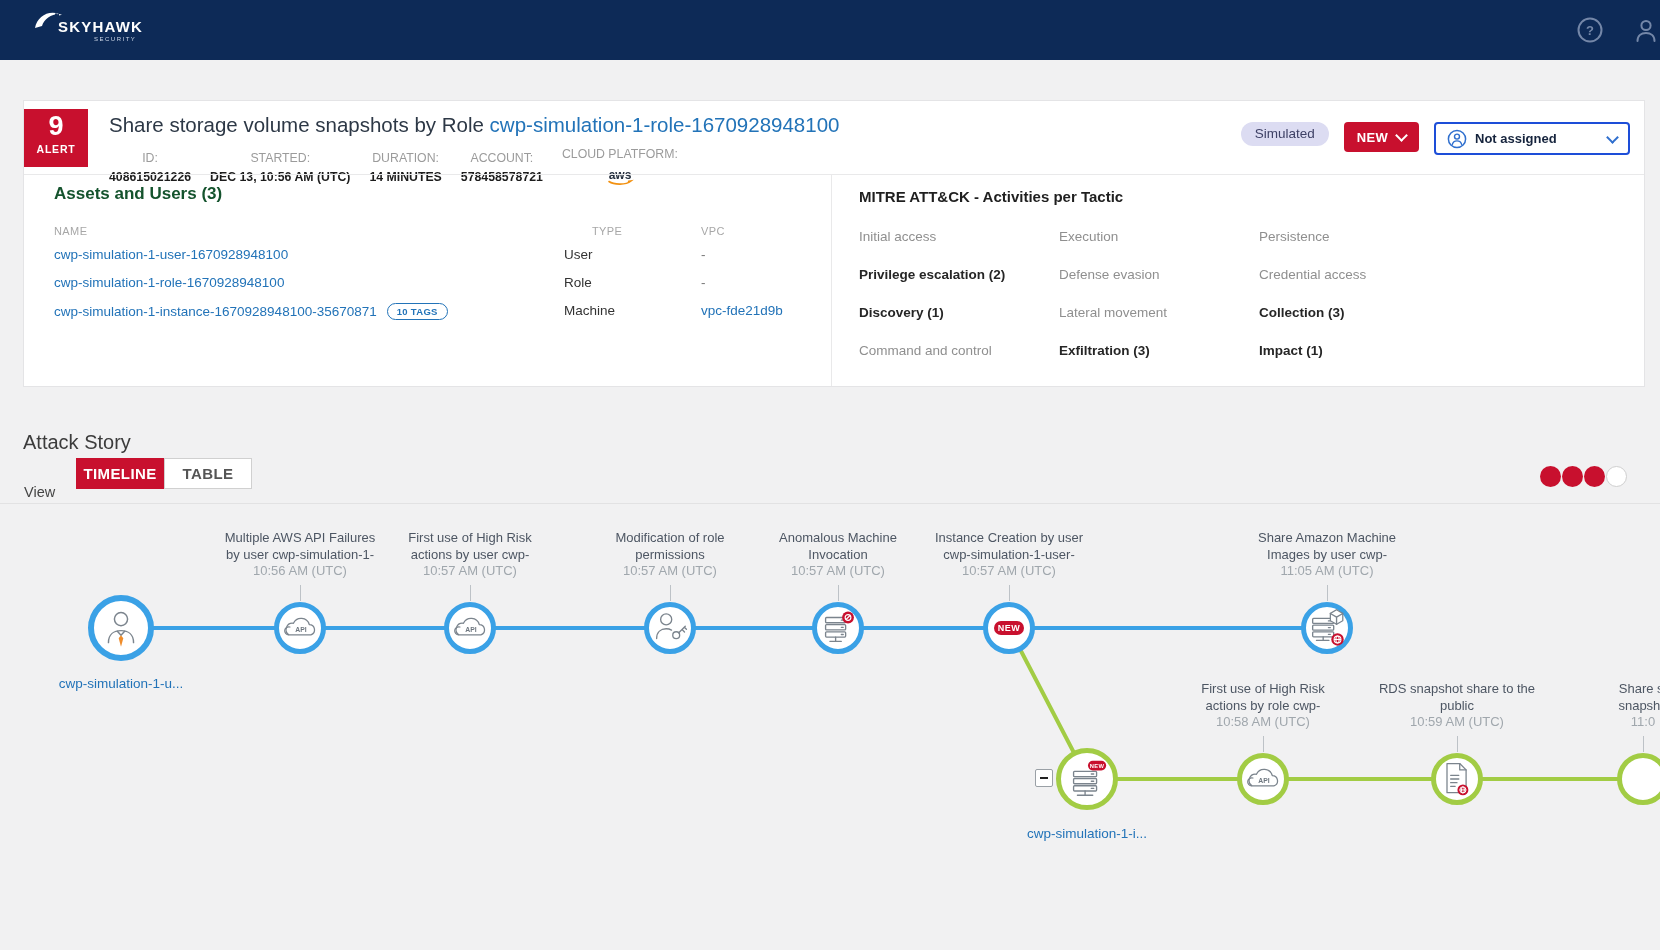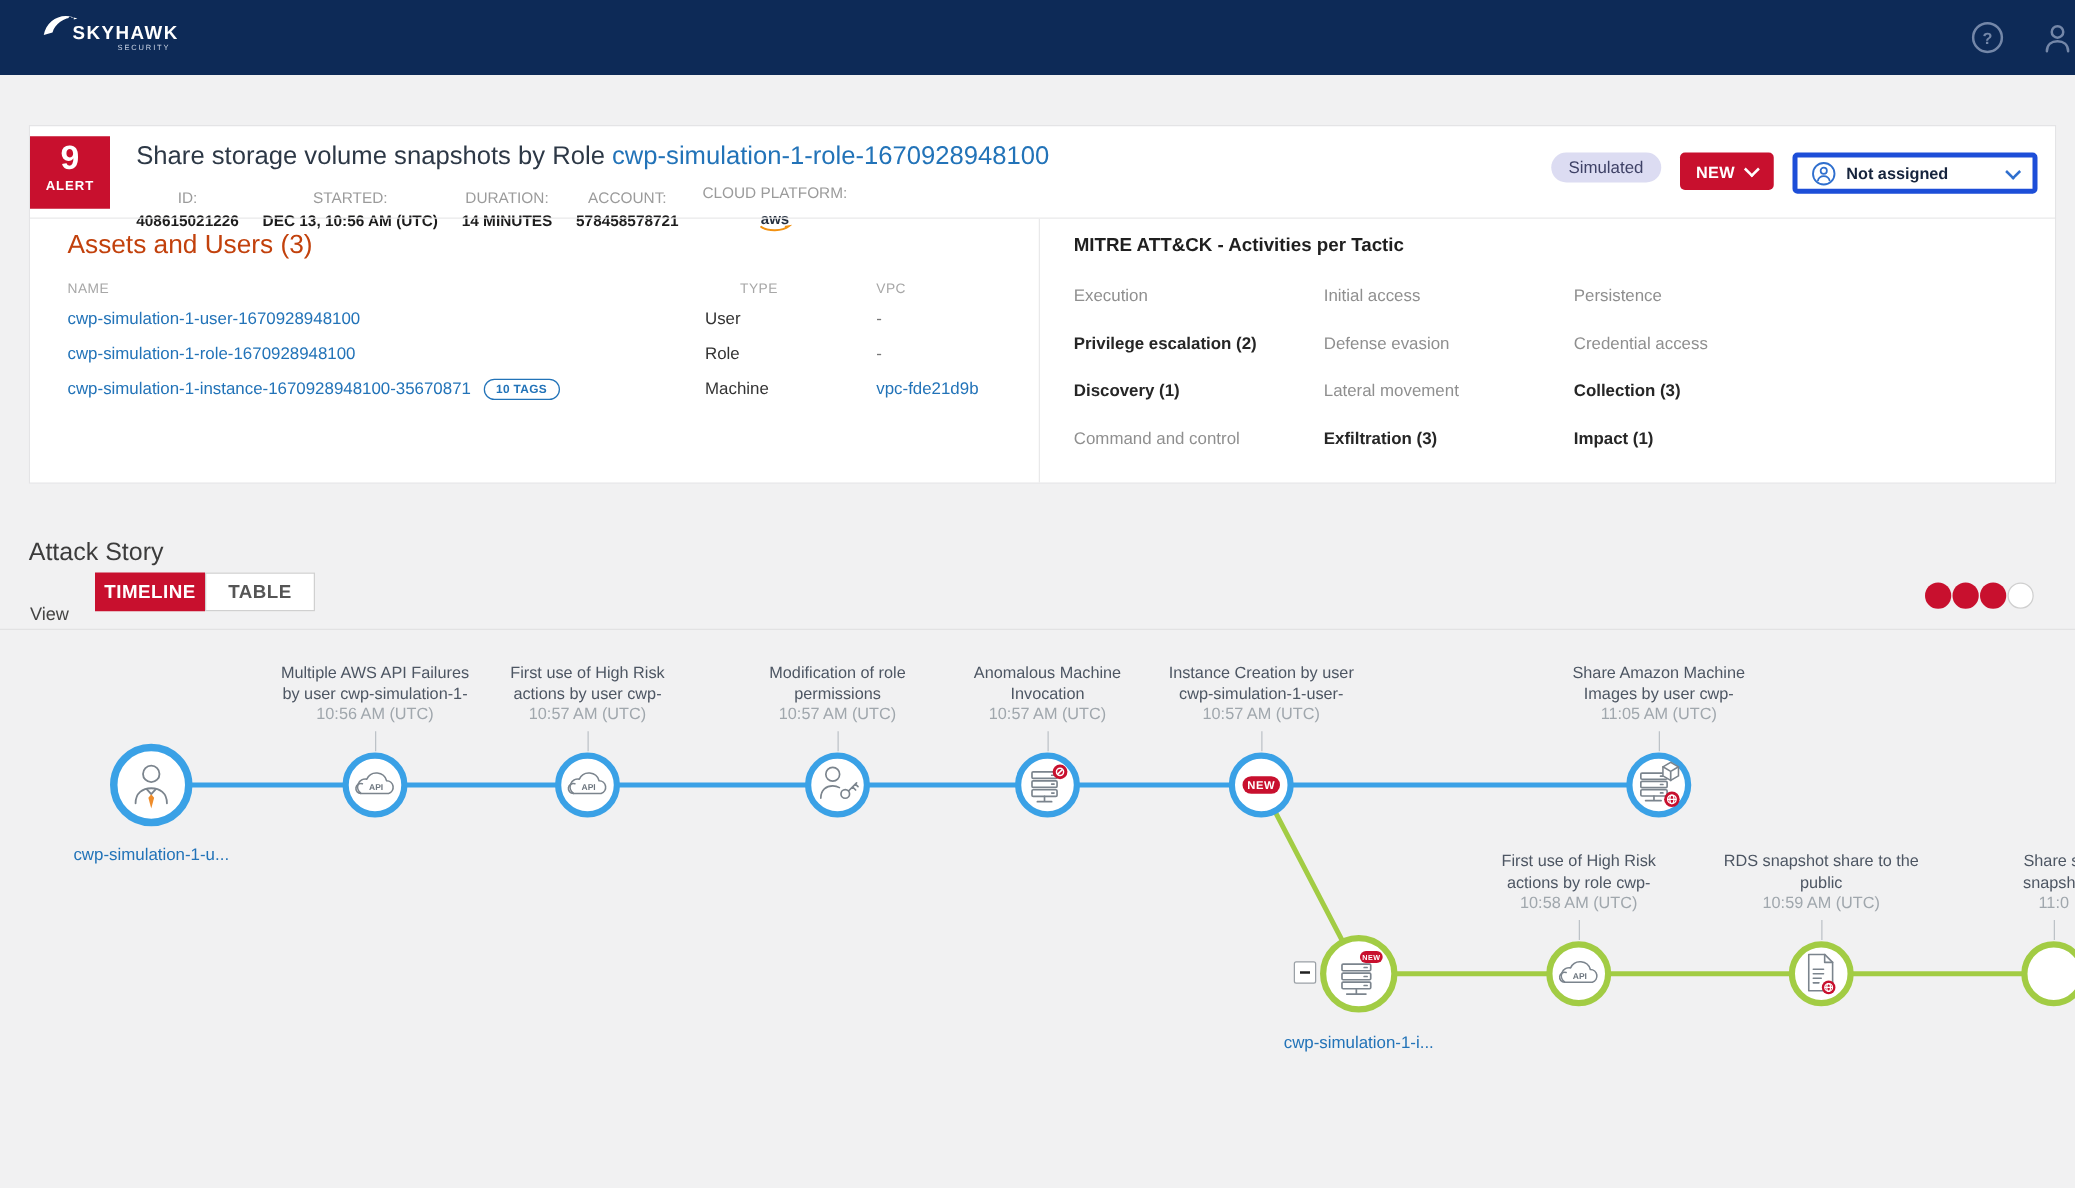--- a/index.html
+++ b/index.html
@@ -29,28 +29,28 @@
   .title-row{position:absolute;left:85px;top:12px;white-space:nowrap;font-size:20.5px;color:#2d3846;}
   .title-link{color:#2273b8;cursor:pointer;}
   .meta-row{position:absolute;left:85px;top:46px;display:flex;gap:19px;align-items:center;font-size:12.3px;white-space:nowrap;}
   .meta-item{display:flex;gap:5px;align-items:center;flex-direction:column;}
   .meta-label{color:#9b9b9b;}
   .meta-val{color:#1c1c1c;font-weight:bold;}
   .hdr-controls{position:absolute;right:14px;top:21px;display:flex;align-items:flex-start;gap:15px;}
   .pill-sim{background:#dcdcf2;color:#3e4166;font-size:13.5px;height:24px;line-height:24px;padding:0 14px;border-radius:12px;}
   .btn-new{background:#c8102e;color:#fff;font-weight:bold;font-size:13px;height:30px;display:flex;align-items:center;gap:9px;padding:0 13px;border-radius:4px;cursor:pointer;letter-spacing:.3px;}
   .chev{width:7px;height:7px;border-right:2px solid #fff;border-bottom:2px solid #fff;transform:rotate(45deg);margin-top:-4px;}
-  .assignee{width:196px;height:33px;border:4px solid #1d4ed8;border-radius:4px;background:#fff;display:flex;align-items:center;padding:0 11px;box-sizing:border-box;gap:8px;cursor:pointer;}
+  .assignee{width:196px;height:33px;border:2px solid #1d4ed8;border-radius:4px;background:#fff;display:flex;align-items:center;padding:0 11px;box-sizing:border-box;gap:8px;cursor:pointer;}
   .assignee-label{font-size:13px;font-weight:bold;color:#16243d;flex:1;}
   .chev-blue{width:7px;height:7px;border-right:2px solid #2f6fce;border-bottom:2px solid #2f6fce;transform:rotate(45deg);margin-top:-3px;}
   .card-hr{position:absolute;left:0;top:73px;width:100%;height:1px;background:#e9e9ea;}
   .card-vr{position:absolute;left:807px;top:74px;width:1px;bottom:0;background:#e9e9ea;}
 
   
-  .sec-heading{position:absolute;left:30px;top:83px;font-size:21px;color:#c2410c;}
+  .sec-heading{position:absolute;left:30px;top:83px;font-size:17px;color:#14532d;font-weight:bold;}
   .col-head{position:absolute;font-size:11px;color:#a7a7a7;letter-spacing:.4px;}
   .asset-cell{position:absolute;font-size:13.5px;white-space:nowrap;}
   .link{color:#2273b8;cursor:pointer;}
   .type-val{color:#333;}
   .dash-val{color:#777;}
   .tags-pill{display:inline-block;border:1px solid #2273b8;color:#2273b8;font-size:9.5px;font-weight:bold;border-radius:10px;padding:2px 9px;margin-left:10px;vertical-align:1px;letter-spacing:.3px;cursor:pointer;}
 
   
   .mitre-heading{position:absolute;left:835px;top:87px;font-size:15px;font-weight:bold;color:#1f1f1f;}
   .mitre-grid{position:absolute;left:835px;top:128px;display:grid;grid-template-columns:200px 200px 200px;grid-auto-rows:38px;}
@@ -189,22 +189,22 @@
         <div class="asset-cell" style="left: 30px; top: 174px;"><span class="link">cwp-simulation-1-role-1670928948100</span></div>
         <div class="asset-cell type-val" style="left: 540px; top: 174px;">Role</div>
         <div class="asset-cell dash-val" style="left: 677px; top: 174px;">-</div>
         <div class="asset-cell" style="left: 30px; top: 202px;"><span class="link">cwp-simulation-1-instance-1670928948100-35670871</span><span class="tags-pill">10 TAGS</span></div>
         <div class="asset-cell type-val" style="left: 540px; top: 202px;">Machine</div>
         <div class="asset-cell link" style="left: 677px; top: 202px;">vpc-fde21d9b</div>
       </div>
 
     <div class="mitre-heading">MITRE ATT&amp;CK - Activities per Tactic</div>
     <div class="mitre-grid" id="mitre-grid">
+        <div class="tactic">Initial access</div>
         <div class="tactic">Execution</div>
-        <div class="tactic">Initial access</div>
         <div class="tactic">Persistence</div>
         <div class="tactic on">Privilege escalation (2)</div>
         <div class="tactic">Defense evasion</div>
         <div class="tactic">Credential access</div>
         <div class="tactic on">Discovery (1)</div>
         <div class="tactic">Lateral movement</div>
         <div class="tactic on">Collection (3)</div>
         <div class="tactic">Command and control</div>
         <div class="tactic on">Exfiltration (3)</div>
         <div class="tactic on">Impact (1)</div>

